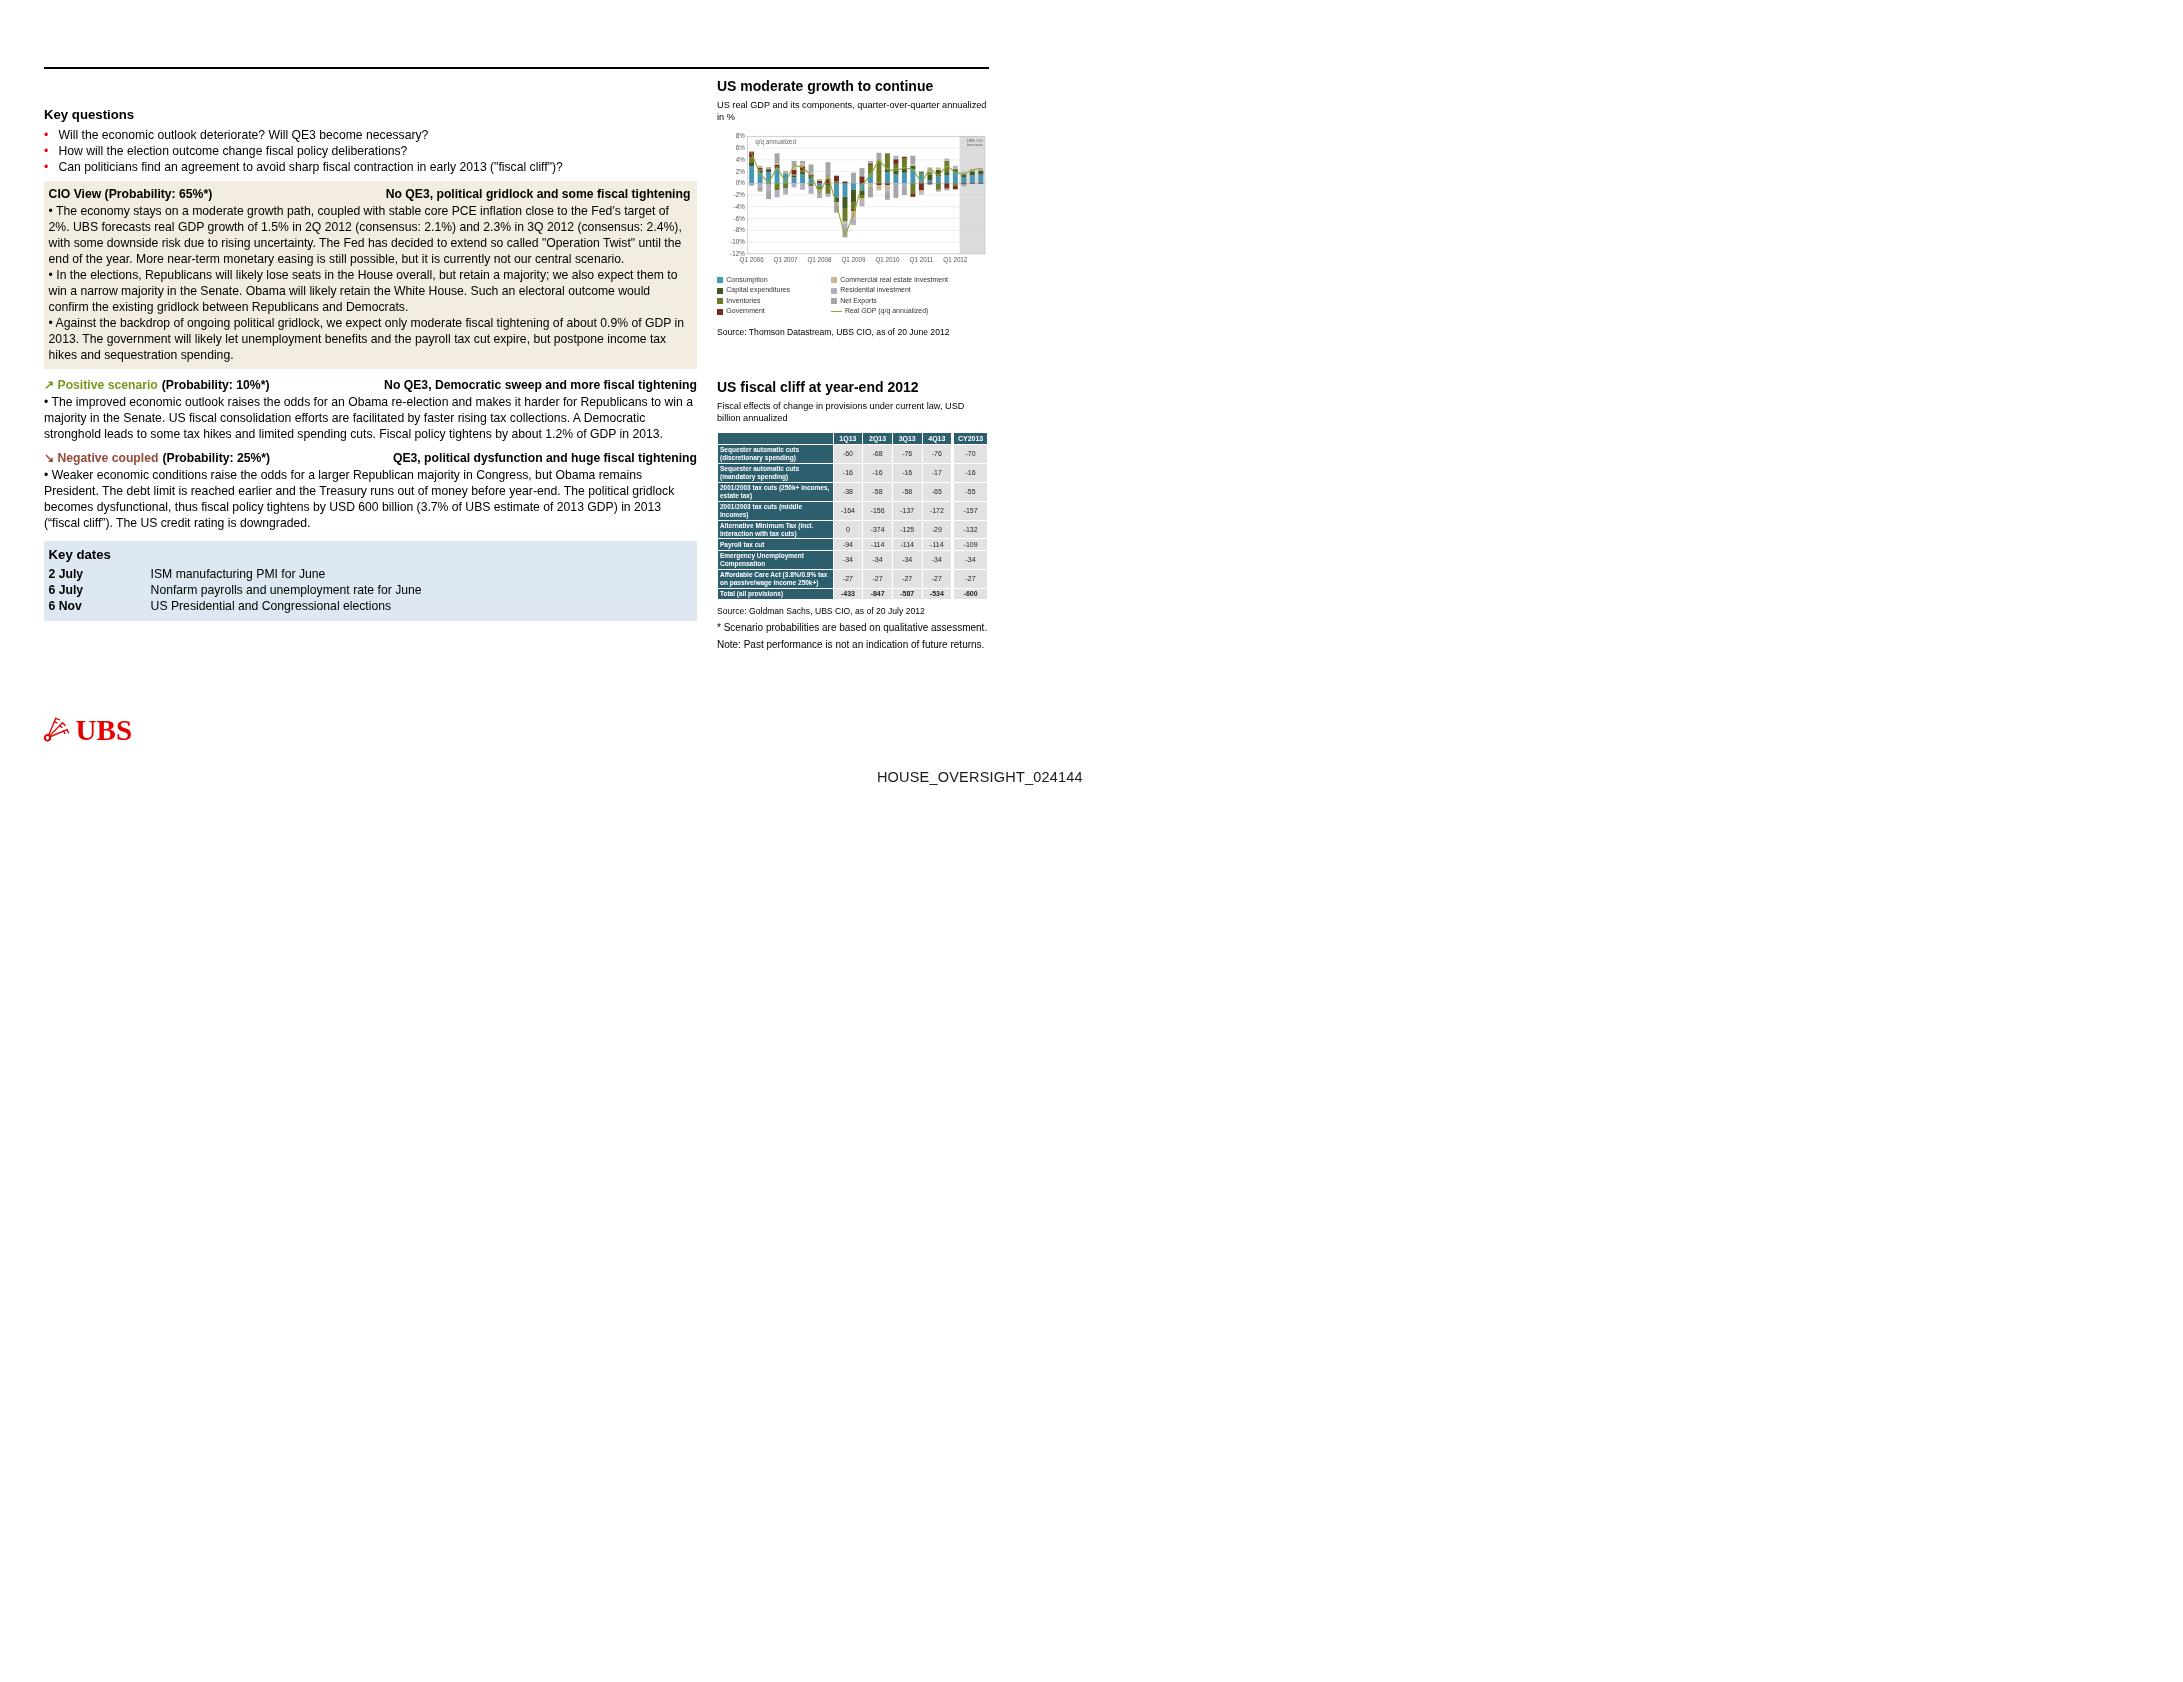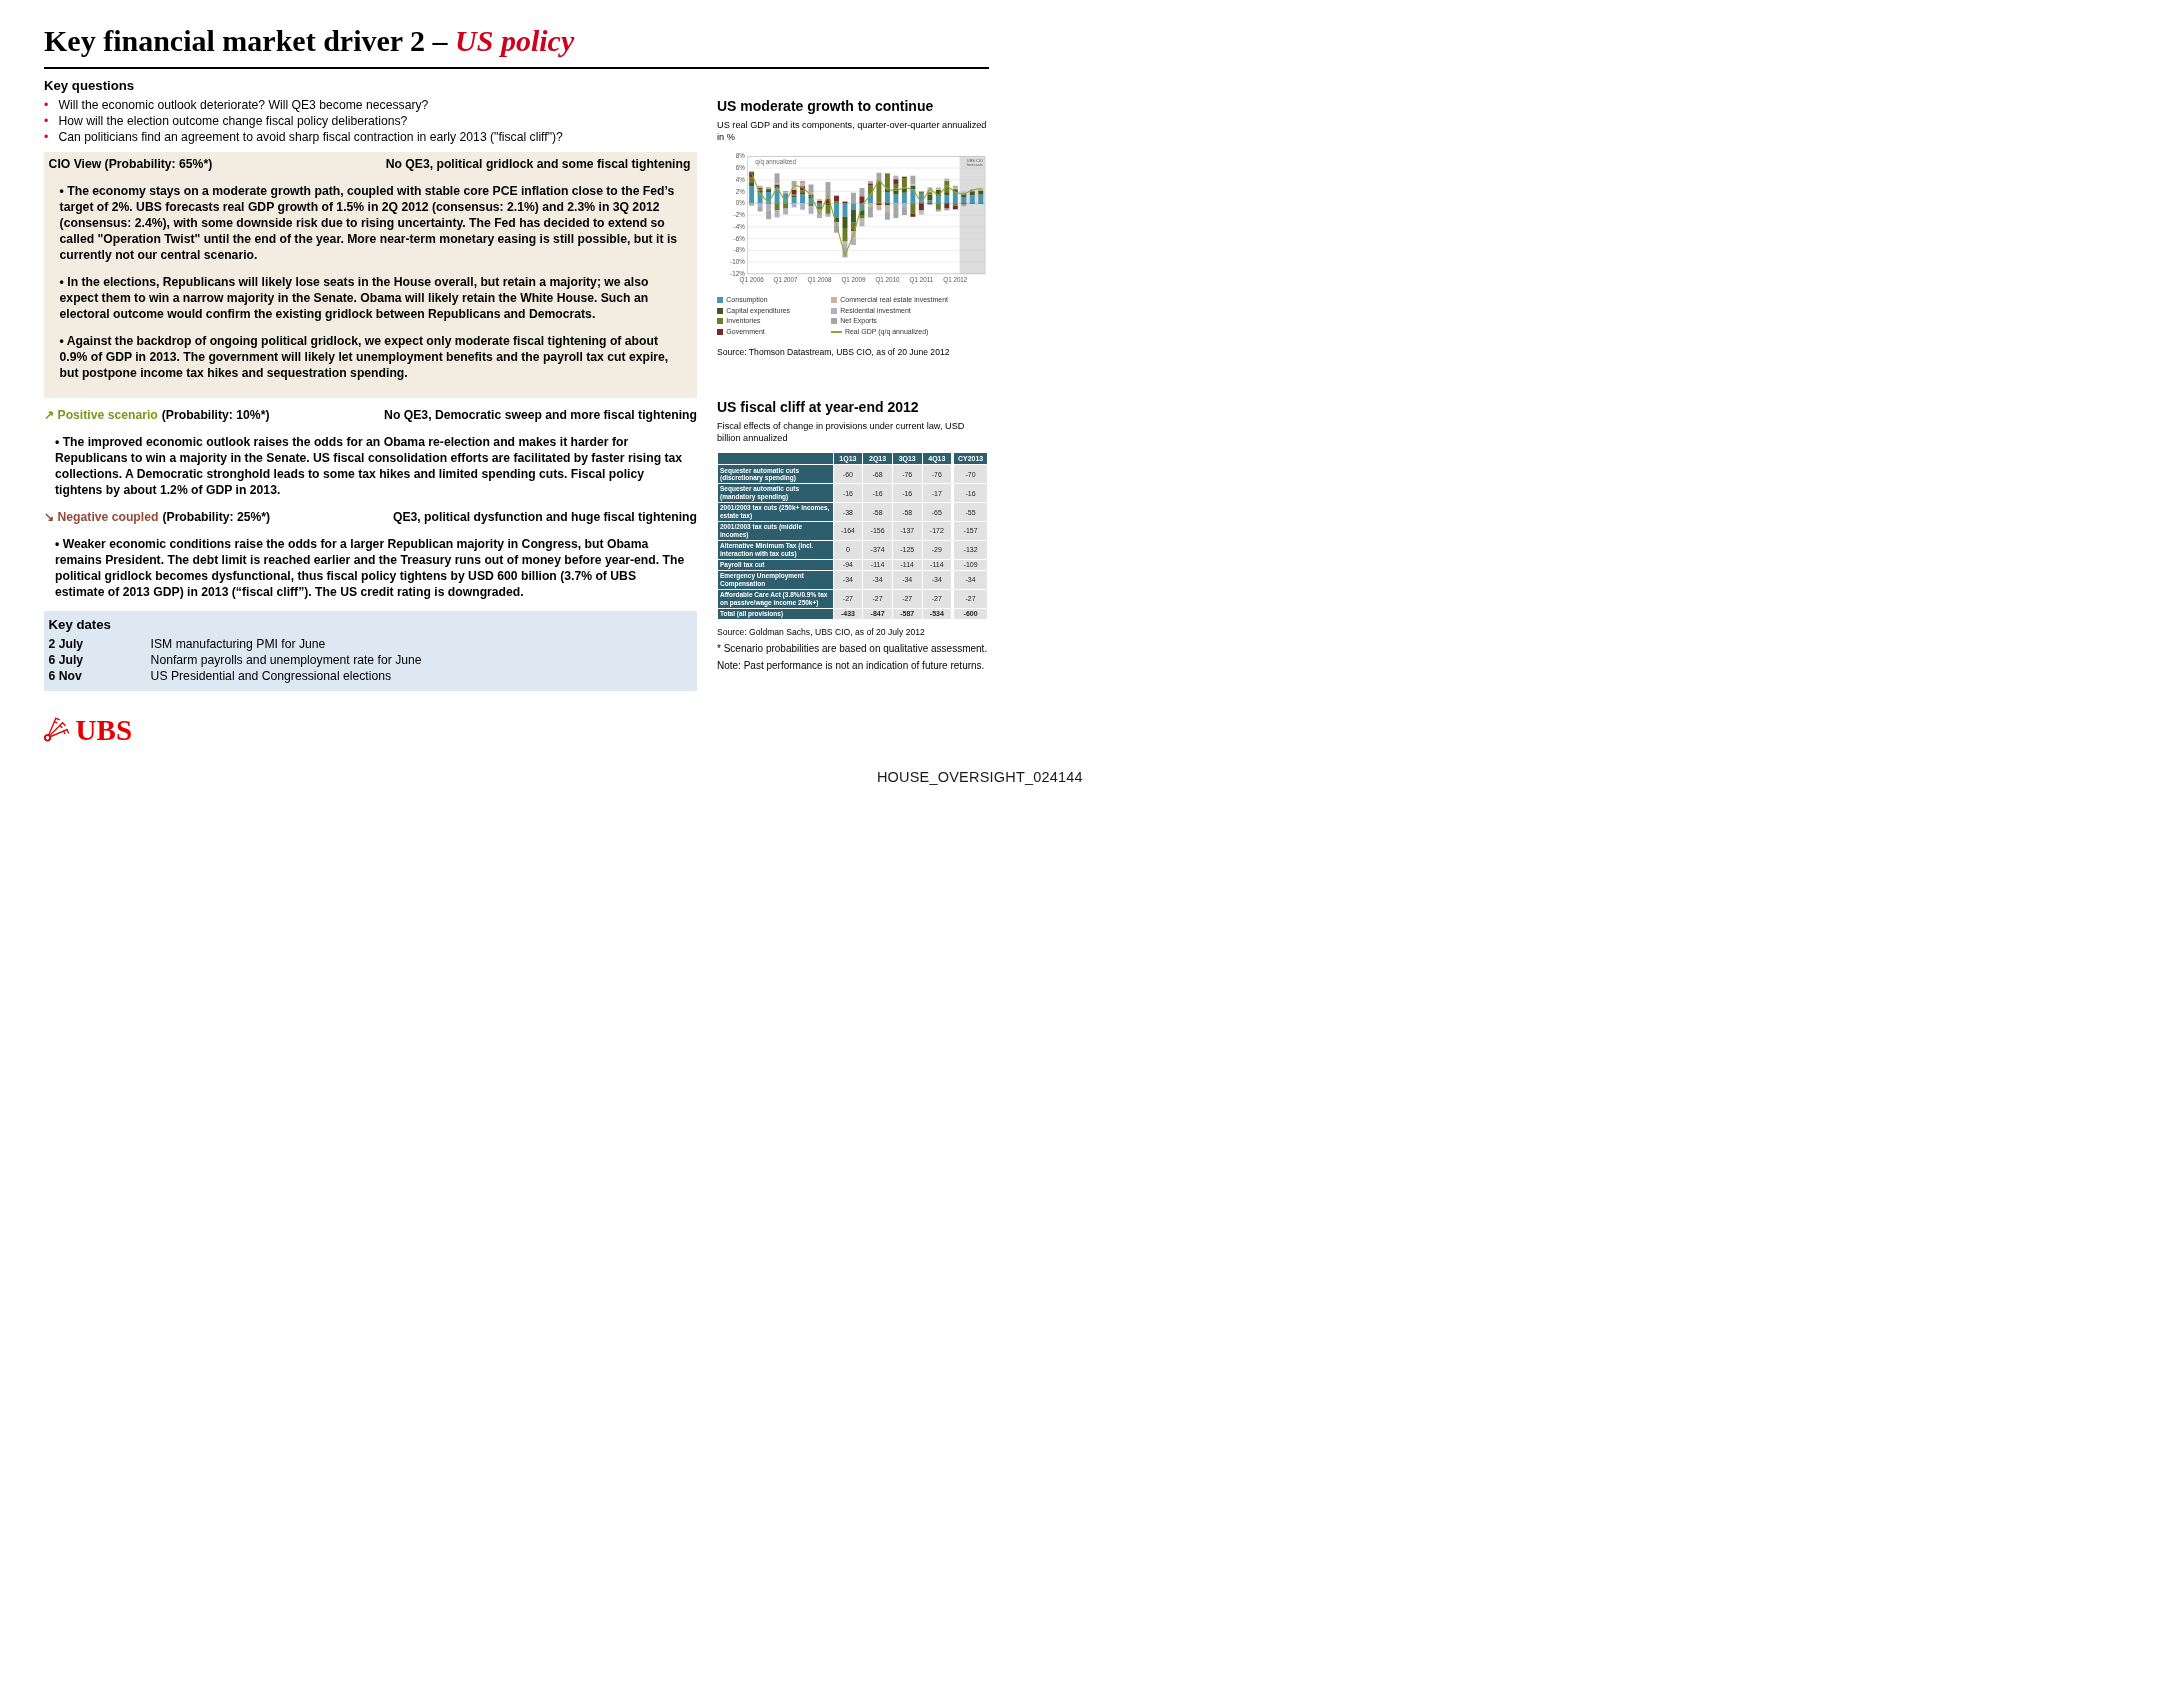--- a/index.html
+++ b/index.html
@@ -24,21 +24,21 @@
   .content { position:absolute; left:44px; top:78px; width:945px; display:flex; gap:20px;align-items:center; }
   .left-col  { width:653px; font-size:12.2px; line-height:16px; }
   .right-col { width:272px; }
 
   .h-black { font-weight:bold; font-size:13.2px; margin-bottom:3.3px; }
 
   .kq-row { display:flex; }
   .kq-bullet { color:var(--ubs-red,#e60000); width:14.5px; flex:none; }
 
   .bullet-para::before { content:"\2022  "; }
-  .bullet-para { margin:11px;font-weight:bold; }
+  .bullet-para { margin:0; }
 
   .cio-block { background:var(--cio-bg,#f3ece0); margin-top:6.6px; padding:4.6px 6.6px 6px 4.6px; }
   .sec-header { display:flex; justify-content:space-between; font-weight:bold; margin-bottom:0.7px; }
   .sec-headline { text-align:right; margin-left:auto; }
   .scenario { margin-top:8.6px; }
   .label-pos { color:var(--positive-green,#76991e); font-weight:bold; }
   .arrow-pos { color:var(--positive-green,#76991e); font-weight:bold; margin-right:3.3px; }
   .label-neg { color:var(--negative-red,#944a38); font-weight:bold; }
   .arrow-neg { color:var(--negative-red,#944a38); font-weight:bold; margin-right:3.3px; }
   .prob { font-weight:bold; margin-left:4px; }
@@ -83,23 +83,20 @@
   .disclaimer-line { margin-top:6px; }
   .stamp { position:absolute; right:9.2px; top:769px; font-size:14.5px; color:#1a1a1a; letter-spacing:0.2px; }
 
   svg text { font-family:"Liberation Sans", sans-serif; }
 </style>
 </head>
 <body>
 
 <div class="page">
 
-  <div class="title">
-    <span>Key financial market driver 2 – </span><span class="red">US policy</span>
-  </div>
   <div class="rule"></div>
 
   <div class="content">
 
     <div class="left-col">
       <div>
         <div class="h-black">Key questions</div>
         <div id="kqList">
             <div class="kq-row">
               <span class="kq-bullet">•</span>

